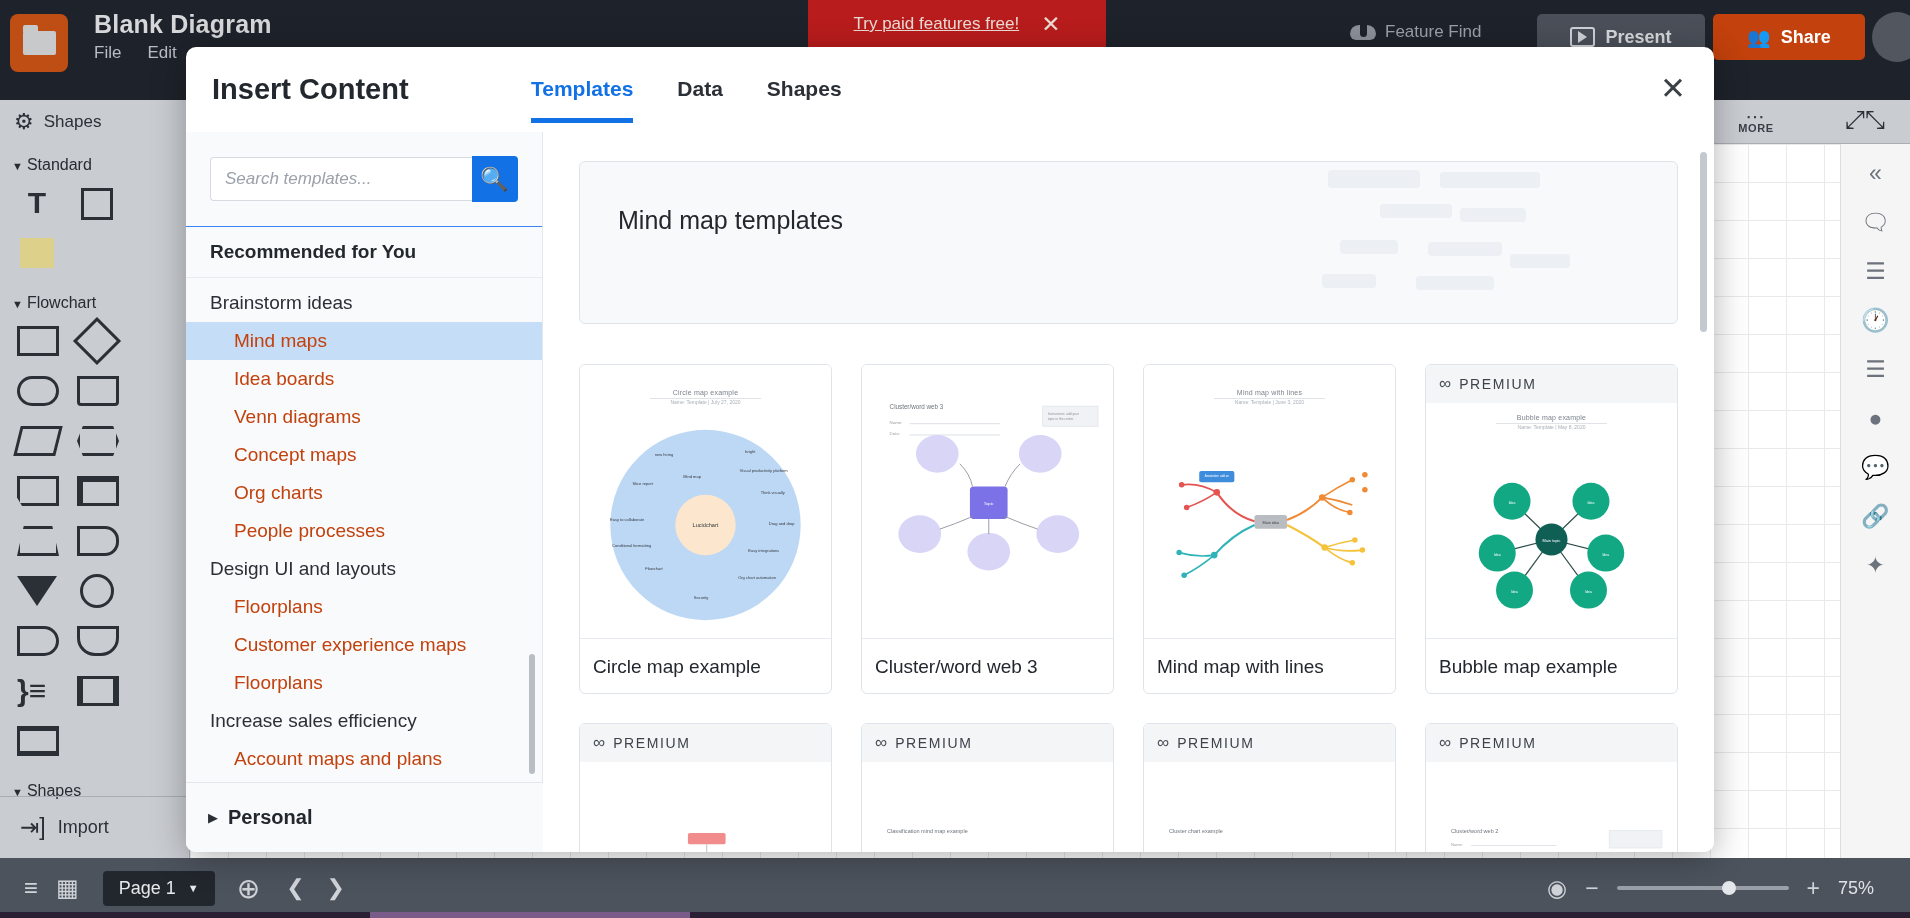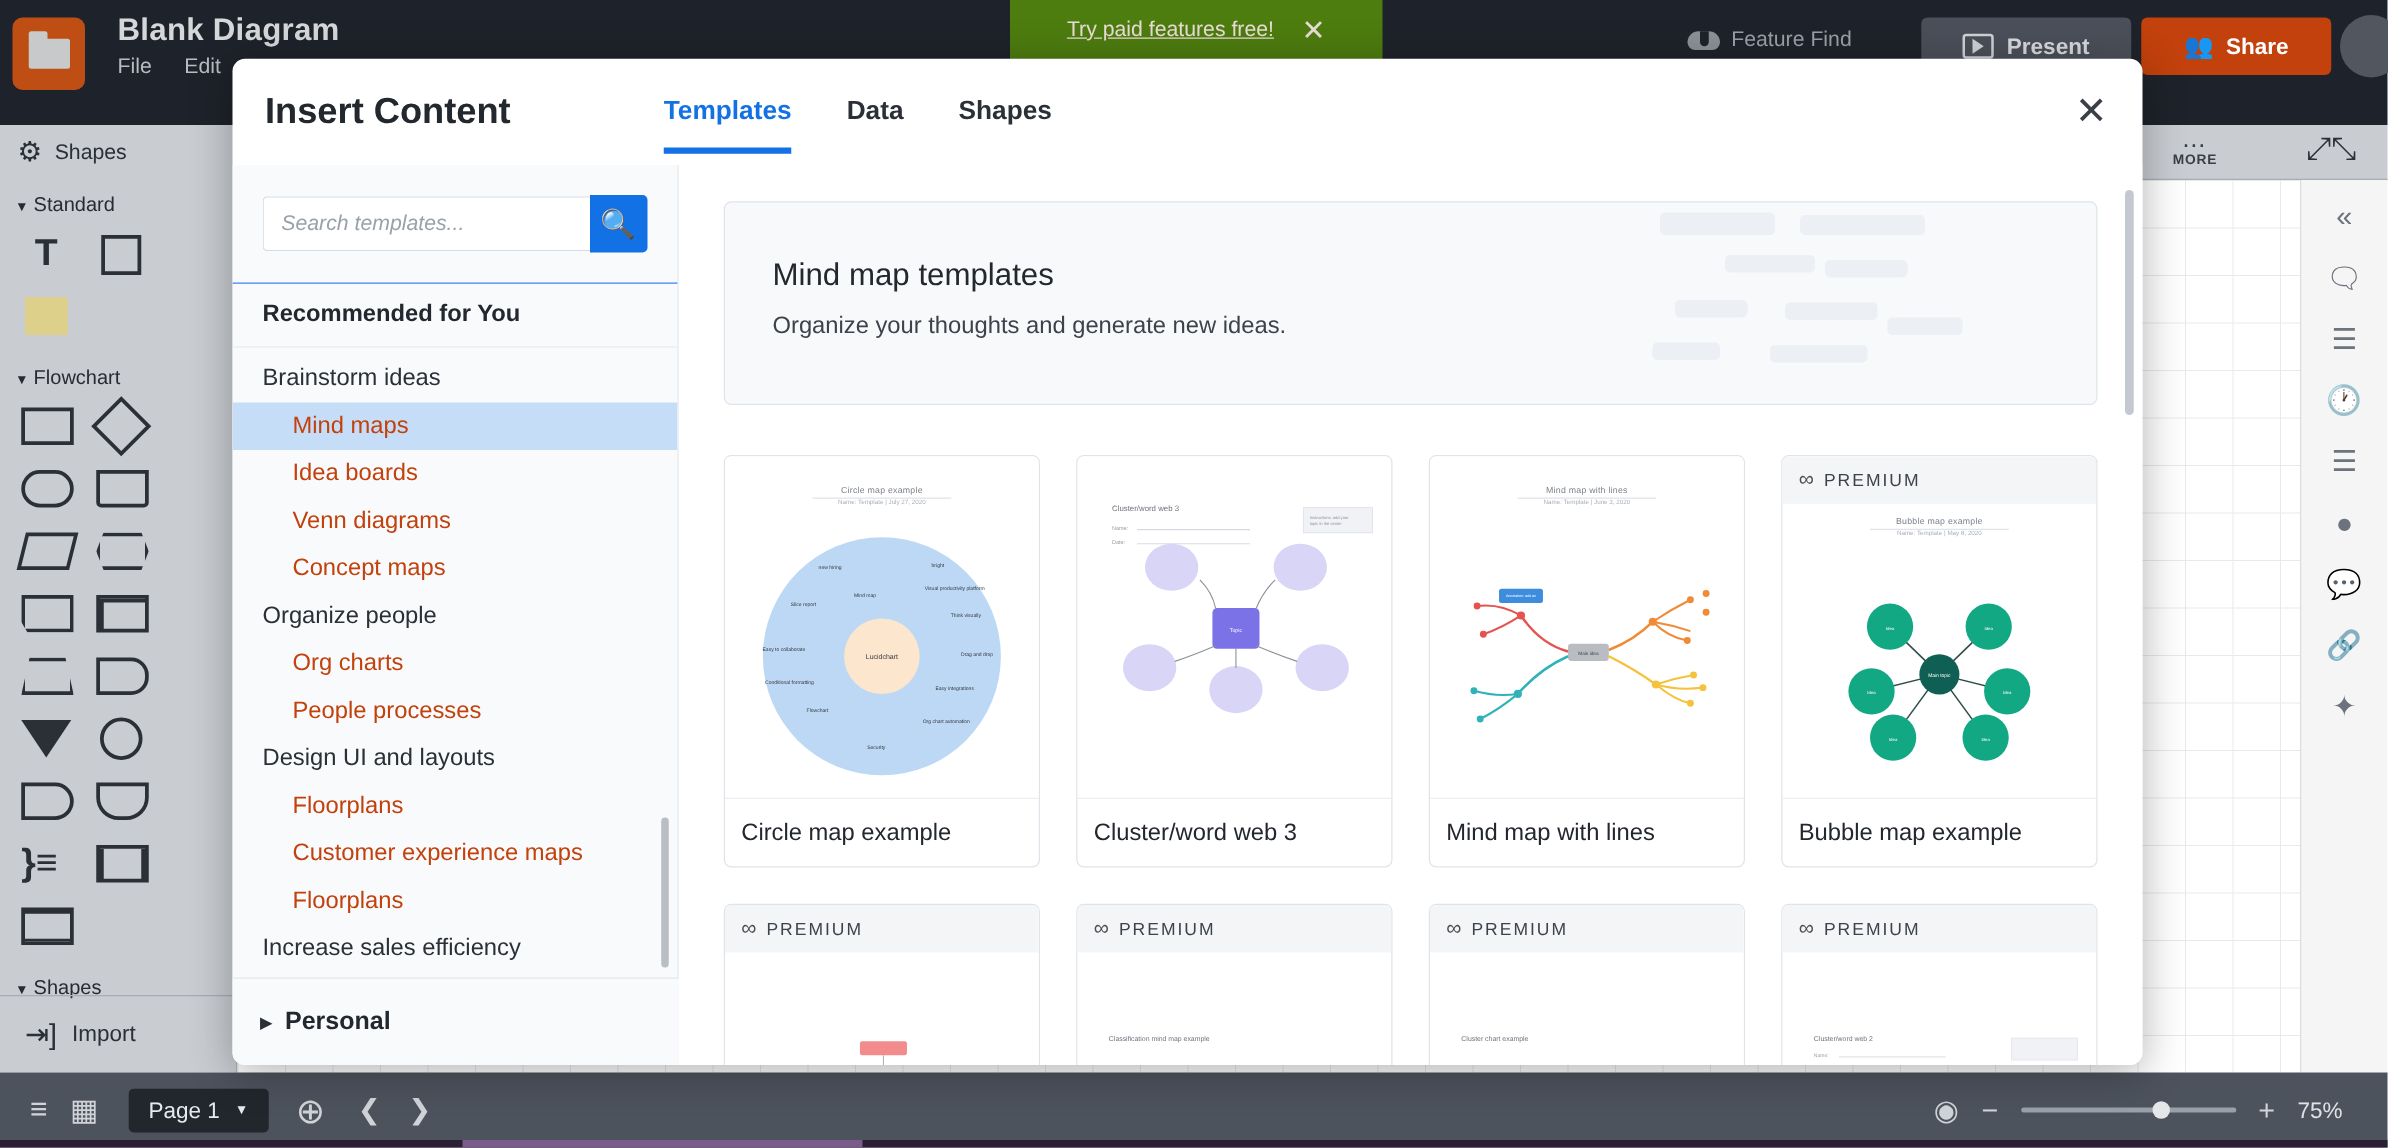--- a/index.html
+++ b/index.html
@@ -33,21 +33,21 @@
   .doc-title {
     position: absolute; left: 94px; top: 10px;
     font-size: 25px; font-weight: bold; color: #d6d7d9; letter-spacing: .2px;
   }
   .menubar { position: absolute; left: 94px; top: 43px; display: flex; gap: 26px; }
   .menubar span { font-size: 17px; color: #b9bcc2; }
 
   
   .promo {
     position: absolute; left: 808px; top: 0; width: 298px; height: 48px;
-    background: #4d7c0f; display: flex; align-items: center;
+    background: #b91c1c; display: flex; align-items: center;
     justify-content: center; gap: 22px;
   }
   .promo a {
     font-size: 17px; color: #e8dcd4; text-decoration: underline; cursor: pointer;
   }
   .promo .xmark { font-size: 23px; color: #e8dcd4; line-height: 1; cursor: pointer; }
 
   
   .feature-find {
     position: absolute; left: 1350px; top: 22px;
@@ -505,21 +505,20 @@
             <button class="search-btn">🔍</button>
           </div>
           <div class="rec-hdr">Recommended for You</div>
 
           <div class="navlist">
             <div class="navgroup">Brainstorm ideas</div>
             <div class="navitem sel">Mind maps</div>
             <div class="navitem">Idea boards</div>
             <div class="navitem">Venn diagrams</div>
             <div class="navitem">Concept maps</div>
-            <div class="navgroup">Organize people</div>
             <div class="navitem">Org charts</div>
             <div class="navitem">People processes</div>
             <div class="navgroup">Design UI and layouts</div>
             <div class="navitem">Floorplans</div>
             <div class="navitem">Customer experience maps</div>
             <div class="navitem">Floorplans</div>
             <div class="navgroup">Increase sales efficiency</div>
             <div class="navitem">Account maps and plans</div>
             <div class="nav-scroll"></div>
           </div>
@@ -527,21 +526,20 @@
           <div class="personal-row">
             <span class="tri">▶</span>
             <span class="lbl">Personal</span>
           </div>
         </div>
 
         <div class="mcontent">
 
           <div class="hero">
             <h3>Mind map templates</h3>
-            <p>Organize your thoughts and generate new ideas.</p>
 
             <div class="ghost" style="left:748px;top:8px;width:92px;height:18px;"></div>
             <div class="ghost" style="left:860px;top:10px;width:100px;height:16px;"></div>
             <div class="ghost" style="left:800px;top:42px;width:72px;height:14px;"></div>
             <div class="ghost" style="left:880px;top:46px;width:66px;height:14px;"></div>
             <div class="ghost" style="left:760px;top:78px;width:58px;height:14px;"></div>
             <div class="ghost" style="left:848px;top:80px;width:74px;height:14px;"></div>
             <div class="ghost" style="left:742px;top:112px;width:54px;height:14px;"></div>
             <div class="ghost" style="left:836px;top:114px;width:78px;height:14px;"></div>
             <div class="ghost" style="left:930px;top:92px;width:60px;height:14px;"></div>

